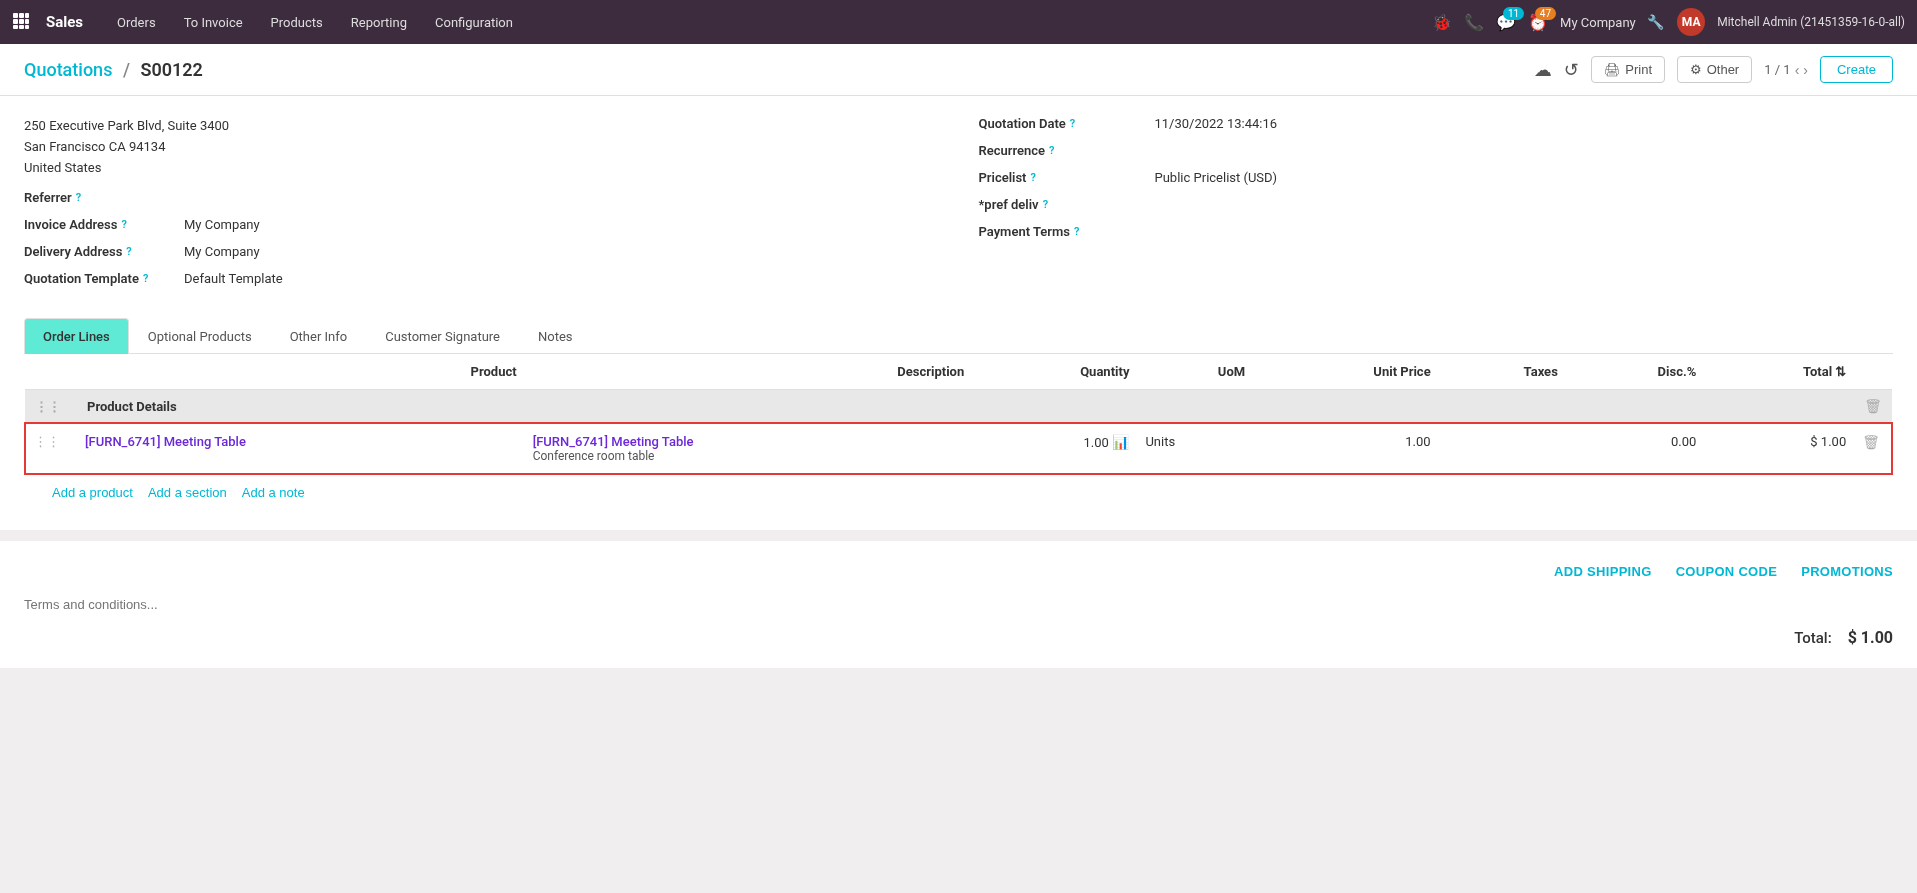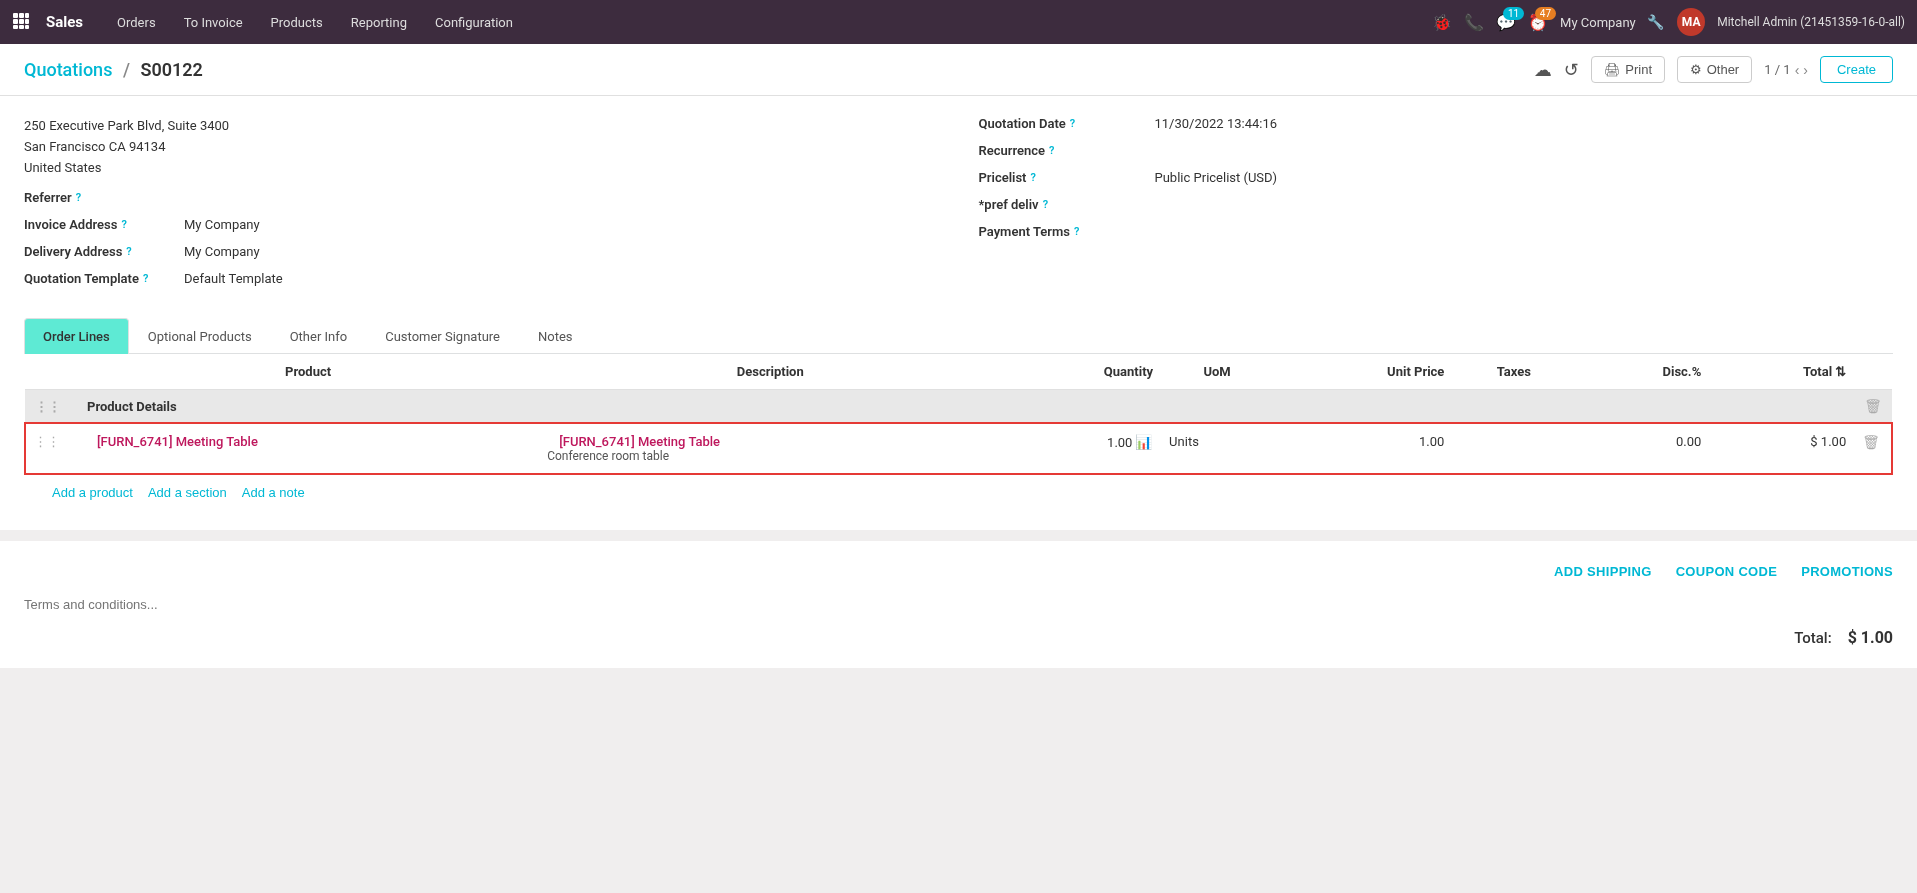--- a/index.html
+++ b/index.html
@@ -87,21 +87,21 @@
     .tab.active {
       background: #5eead4;
       border-color: #dee0e1;
       color: #333;
       font-weight: 500;
     }
 
     
     .order-table { width: 100%; border-collapse: collapse; margin-top: 0; }
     .order-table thead th {
-      text-align: center;
+      text-align: right;
       padding: 10px 8px;
       font-weight: 700;
       font-size: 13px;
       color: #333;
       border-bottom: 1px solid #e0e0e0;
       background: #fff;
     }
     .order-table thead th.right { text-align: right; }
 
     .section-row td {
@@ -117,21 +117,21 @@
       border: 2px solid #e53935;
       background: #fff;
     }
     .product-row td {
       padding: 10px 8px;
       font-size: 13px;
       vertical-align: top;
     }
     .product-row td.right { text-align: right; }
 
-    .product-name { color: #be185d; font-weight: 500; margin-left: 12px; }
+    .product-name { color: #6d28d9; font-weight: 500; }
     .product-desc { color: #555; font-size: 12px; }
     .chart-icon { color: #00b8d4; font-size: 14px; }
 
     .add-links { padding: 10px 8px; display: flex; gap: 15px; margin-left: 20px; }
     .add-link { color: #00b8d4; font-size: 13px; cursor: pointer; background: none; border: none; }
 
     
     .bottom-section {
       background: #fff;
       padding: 13px 24px;

